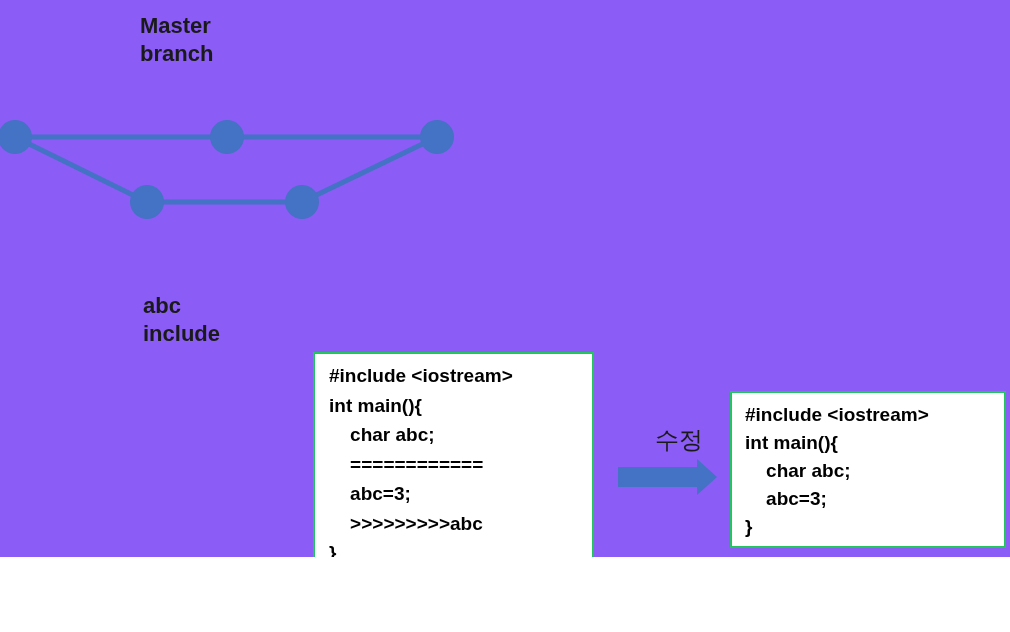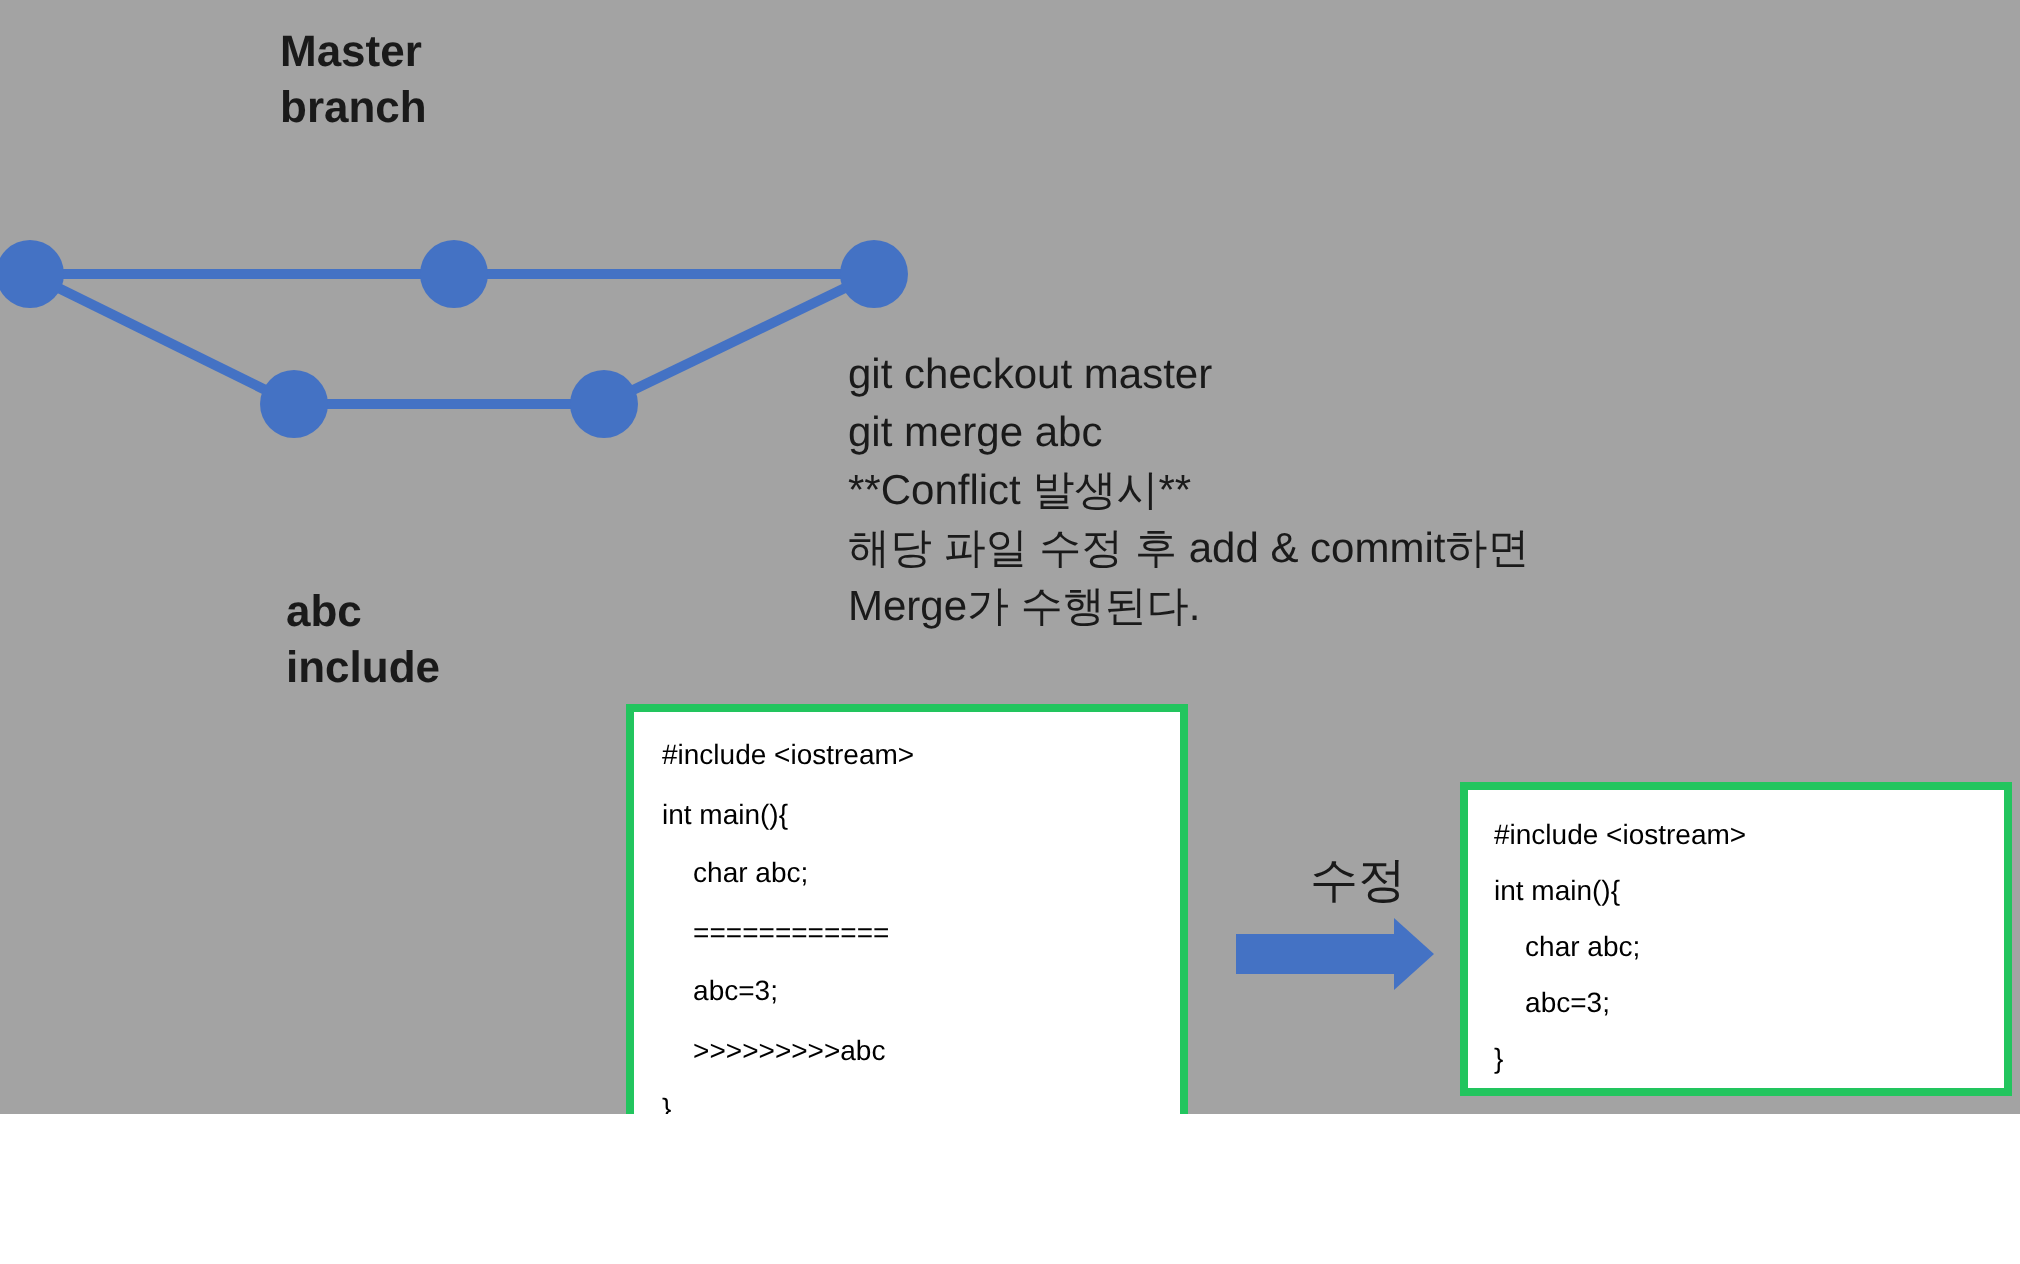--- a/index.html
+++ b/index.html
@@ -4,21 +4,21 @@
 <style>
   html, body {
     margin: 0;
     padding: 0;
     background: #ffffff;
   }
   .canvas {
     position: relative;
     width: 1010px;
     height: 557px;
-    background: #a3a3a3;
+    background: #8b5cf6;
     overflow: hidden;
     font-family: "Liberation Sans", sans-serif;
     color: #000000;
   }
   .branch-label {
     position: absolute;
     font-weight: bold;
     font-size: 22px;
     line-height: 28px;
     white-space: pre-line;
@@ -38,24 +38,24 @@
     left: 424px;
     top: 173px;
     font-size: 21px;
     line-height: 29px;
     color: #1a1a1a;
   }
   .git-text div { white-space: pre; }
   .code-box {
     position: absolute;
     box-sizing: border-box;
-    border: 4px solid #22c55e;
+    border: 2px solid #22c55e;
     background: #ffffff;
-    font-weight: normal;
-    font-size: 14px;
+    font-weight: bold;
+    font-size: 19px;
     color: #000000;
   }
   .code-box div { white-space: pre; }
   .conflict-box {
     left: 313px;
     top: 352px;
     width: 281px;
     height: 273px;
     padding: 7px 0 0 14px;
     line-height: 29.5px;
@@ -100,27 +100,20 @@
     <line x1="15" y1="32" x2="147" y2="97" stroke-width="5" stroke="#4472C4"></line>
     <line x1="147" y1="97" x2="302" y2="97" stroke-width="5" stroke="#4472C4"></line>
     <line x1="302" y1="97" x2="437" y2="32" stroke-width="5" stroke="#4472C4"></line>
     <circle cx="15" cy="32" r="17" fill="#4472C4"></circle>
     <circle cx="227" cy="32" r="17" fill="#4472C4"></circle>
     <circle cx="437" cy="32" r="17" fill="#4472C4"></circle>
     <circle cx="147" cy="97" r="17" fill="#4472C4"></circle>
     <circle cx="302" cy="97" r="17" fill="#4472C4"></circle>
   </svg>
 
-  <div class="git-text">
-    <div>git checkout master</div>
-    <div>git merge abc</div>
-    <div>**Conflict 발생시**</div>
-    <div>해당 파일 수정 후 add &amp; commit하면</div>
-    <div>Merge가 수행된다.</div>
-  </div>
 
   <div class="code-box conflict-box">
     <div>#include &lt;iostream&gt;</div>
     <div>int main(){</div>
     <div>    char abc;</div>
     <div>    ============</div>
     <div>    abc=3;</div>
     <div>    &gt;&gt;&gt;&gt;&gt;&gt;&gt;&gt;&gt;abc</div>
     <div>}</div>
   </div>

